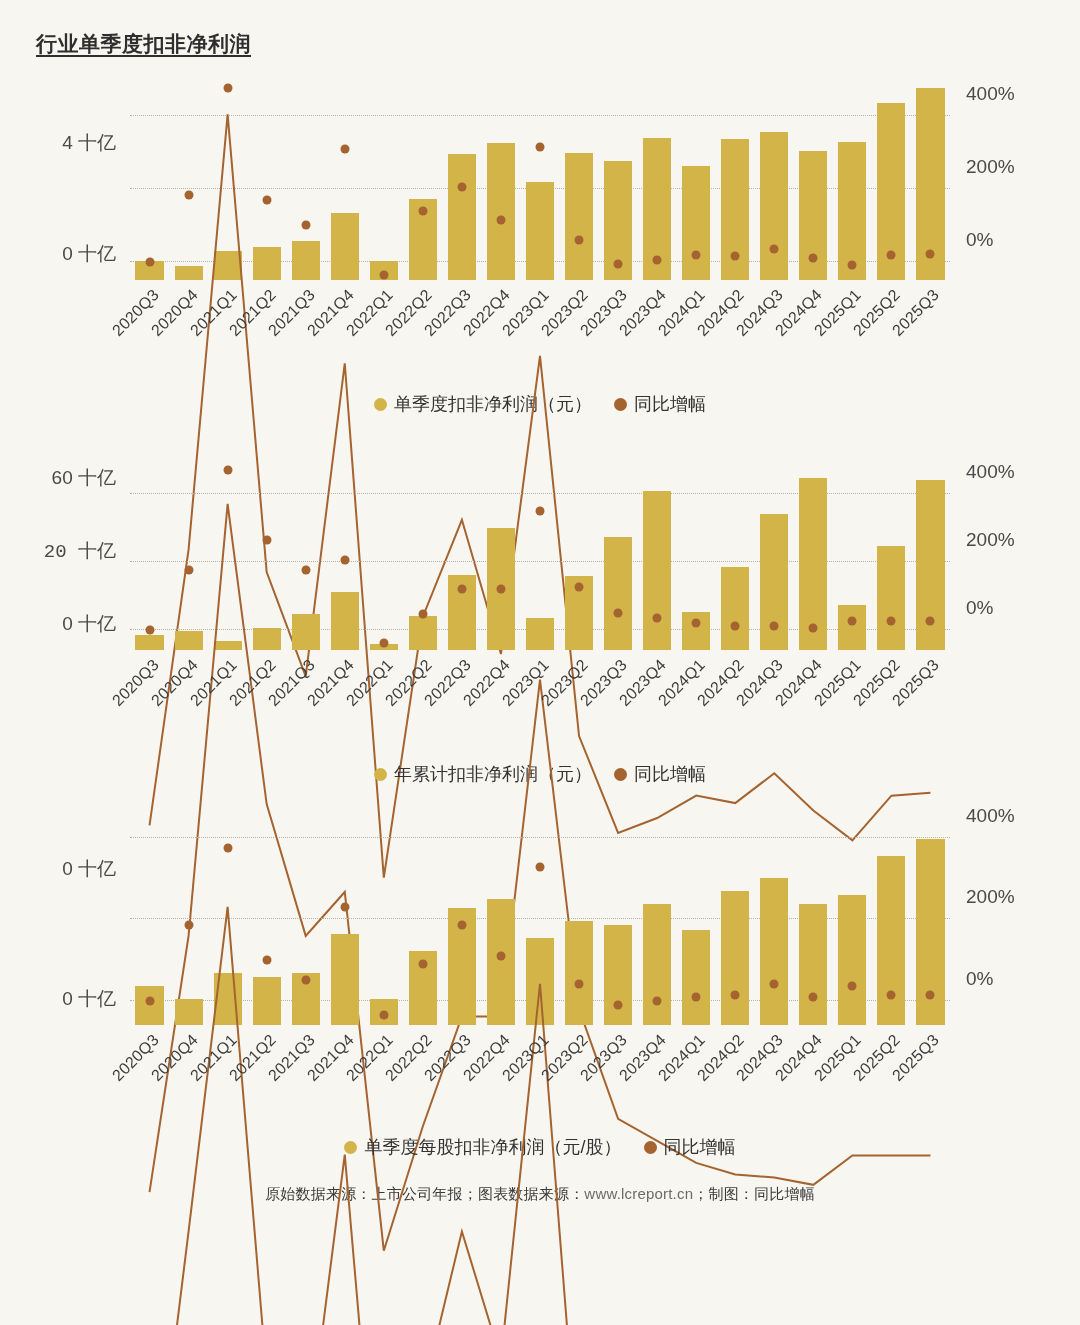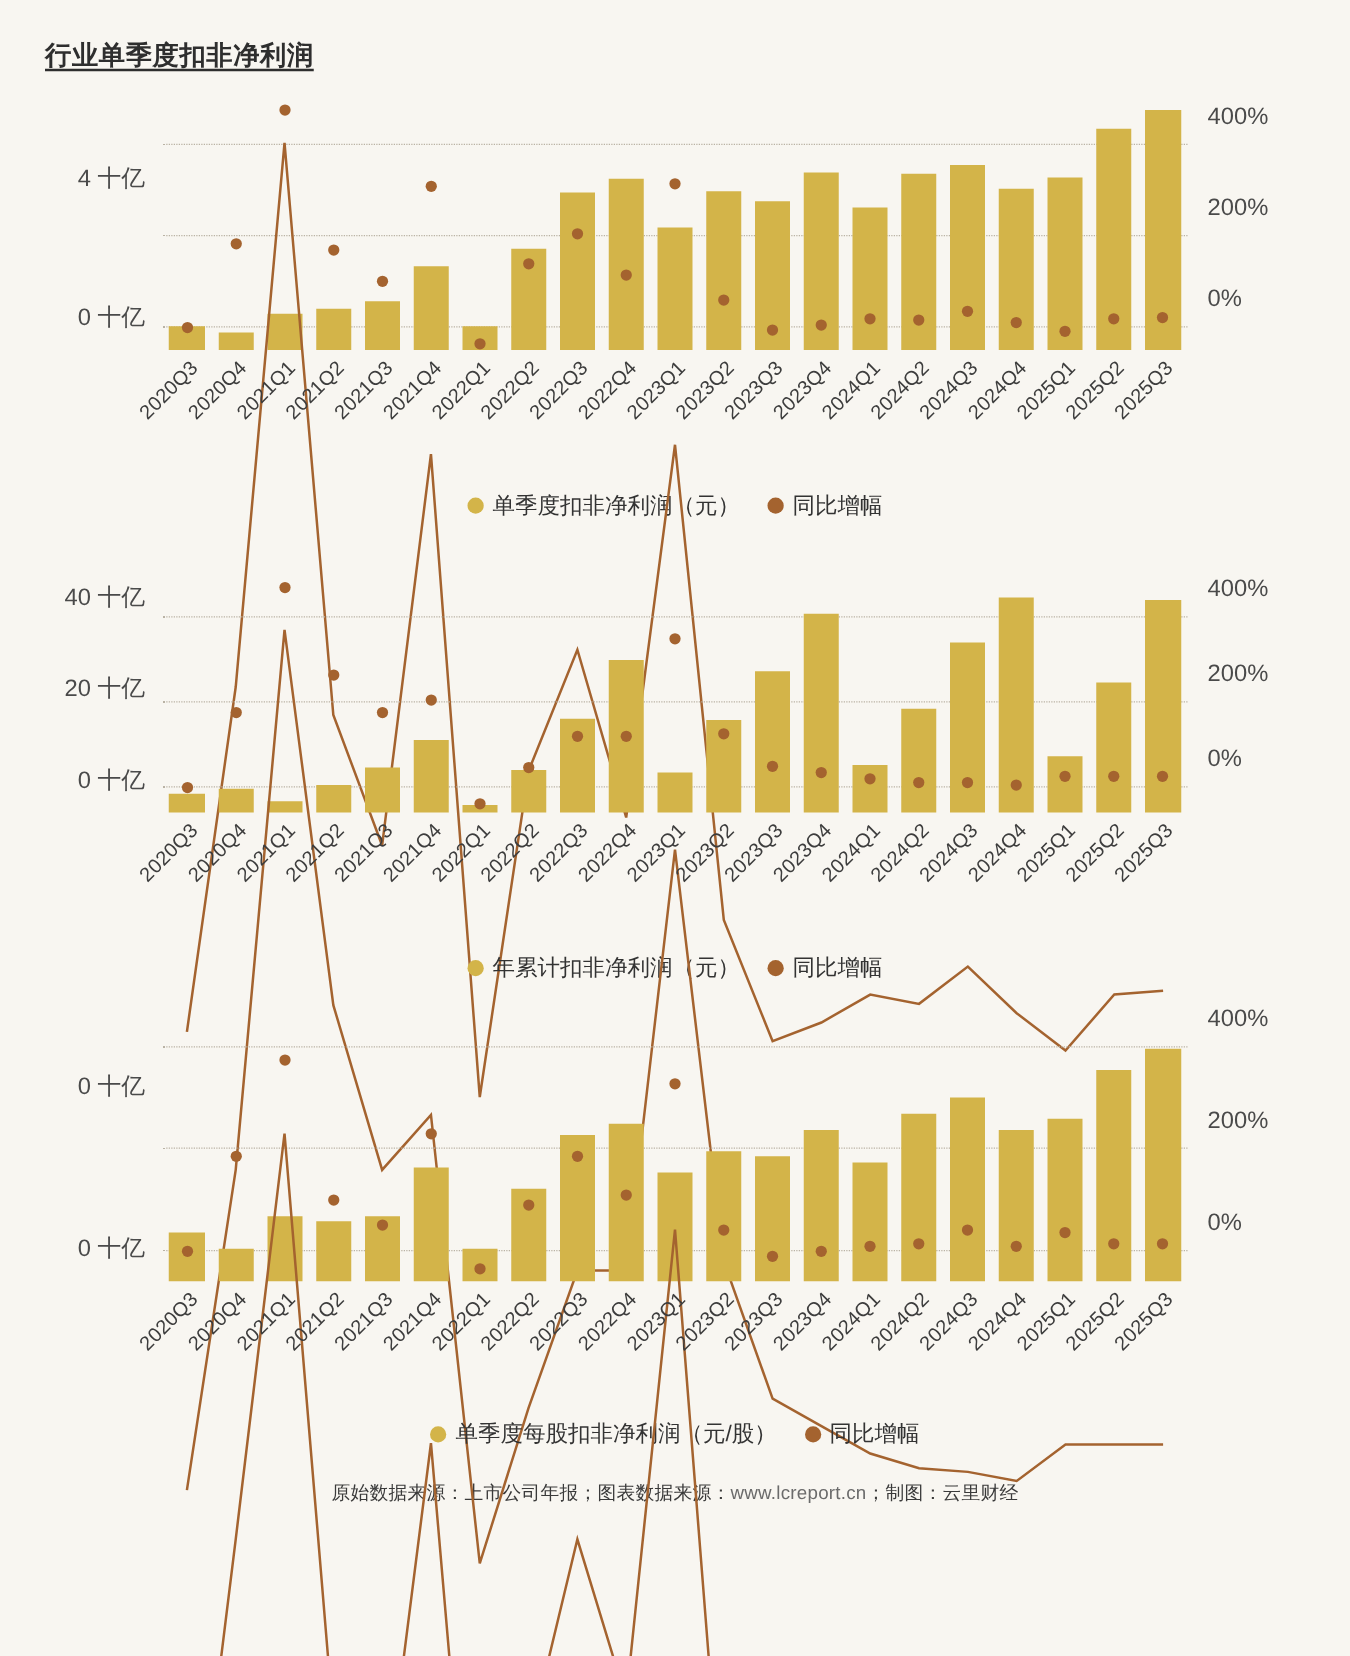--- a/index.html
+++ b/index.html
@@ -337,22 +337,22 @@
   <div class="chart-block" style="padding-top:22px;">
     <div class="plot-wrap" id="wrap1" style="height:190px;margin-top:22px;">
       <div class="plot" id="plot1">
           <div class="gridline" style="bottom: 10.7143%;"></div>
           <div class="ylabel-right" style="bottom: 10.7143%; left: calc(100% + 16px);">0%</div>
           <div class="gridline" style="bottom: 46.4286%;"></div>
           <div class="ylabel-right" style="bottom: 46.4286%; left: calc(100% + 16px);">200%</div>
           <div class="gridline" style="bottom: 82.1429%;"></div>
           <div class="ylabel-right" style="bottom: 82.1429%; left: calc(100% + 16px);">400%</div>
           <div class="ylabel-left" style="bottom: 0%; right: calc(100% + 14px);">0 十亿</div>
-          <div class="ylabel-left" style="bottom: 38.4615%; right: calc(100% + 14px);">20 十亿</div>
-          <div class="ylabel-left" style="bottom: 76.9231%; right: calc(100% + 14px);">40 十亿</div>
+          <div class="ylabel-left" style="bottom: 38.4615%; right: calc(100% + 14px); font-family: Liberation Mono, monospace;">20 十亿</div>
+          <div class="ylabel-left" style="bottom: 76.9231%; right: calc(100% + 14px);">60 十亿</div>
           <div class="bars">
             <div class="bar-slot">
               <div class="bar" style="height: 7.69231%; background: rgb(211, 180, 73);"></div>
             </div>
             <div class="bar-slot">
               <div class="bar" style="height: 10.1923%; background: rgb(211, 180, 73);"></div>
             </div>
             <div class="bar-slot">
               <div class="bar" style="height: 5%; background: rgb(211, 180, 73);"></div>
             </div>
@@ -687,16 +687,16 @@
           <span>单季度每股扣非净利润（元/股）</span>
         </div>
         <div class="legend-item">
           <span class="legend-dot" style="background: rgb(164, 99, 47);"></span>
           <span>同比增幅</span>
         </div>
       </div>
   </div>
 
   <div class="footer" style="margin-top:26px;">
-    <span>原始数据来源：上市公司年报；图表数据来源：</span><span class="url">www.lcreport.cn</span><span>；制图：云里财经</span>
+    <span>原始数据来源：上市公司年报；图表数据来源：</span><span class="url">www.lcreport.cn</span><span>；制图：同比增幅</span>
   </div>
 
 </div>
 
 </body></html>

